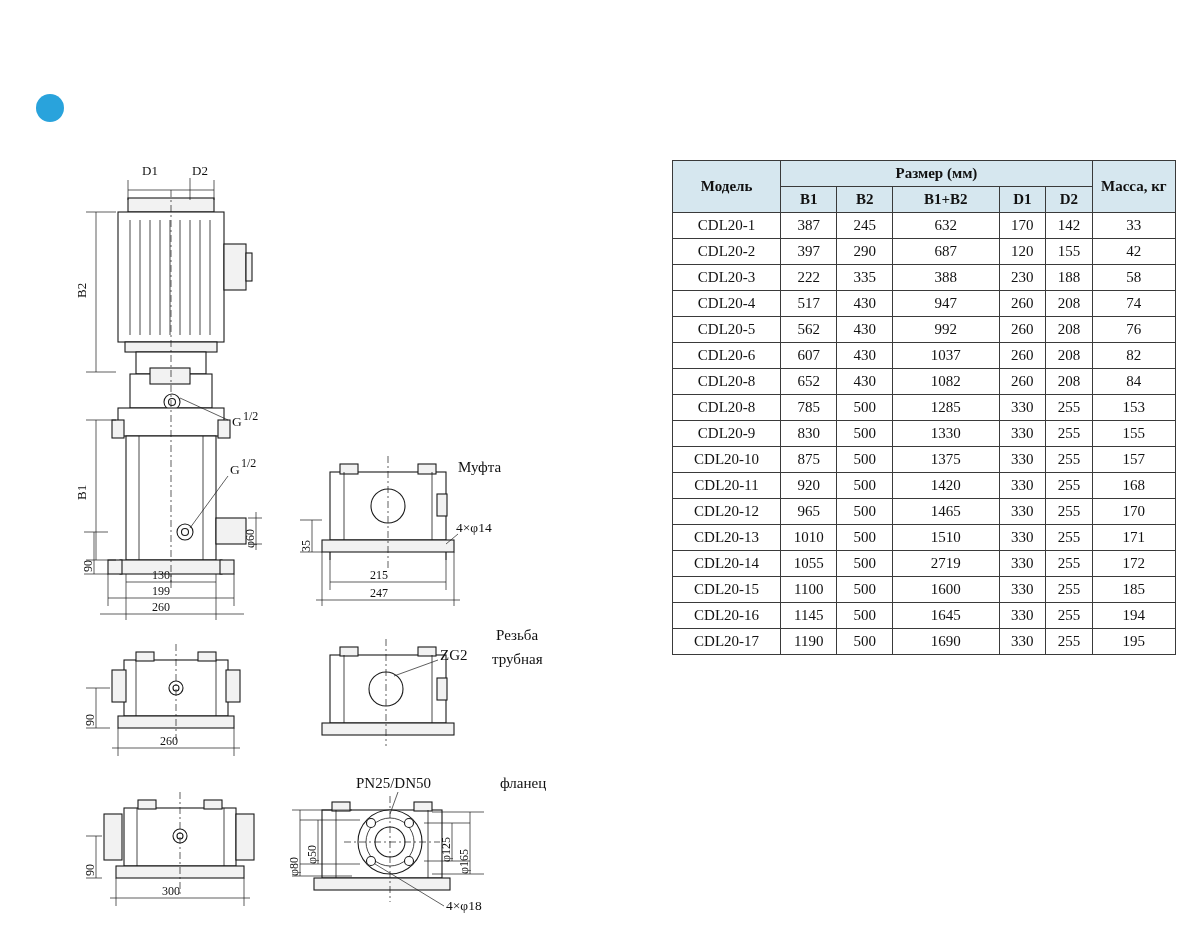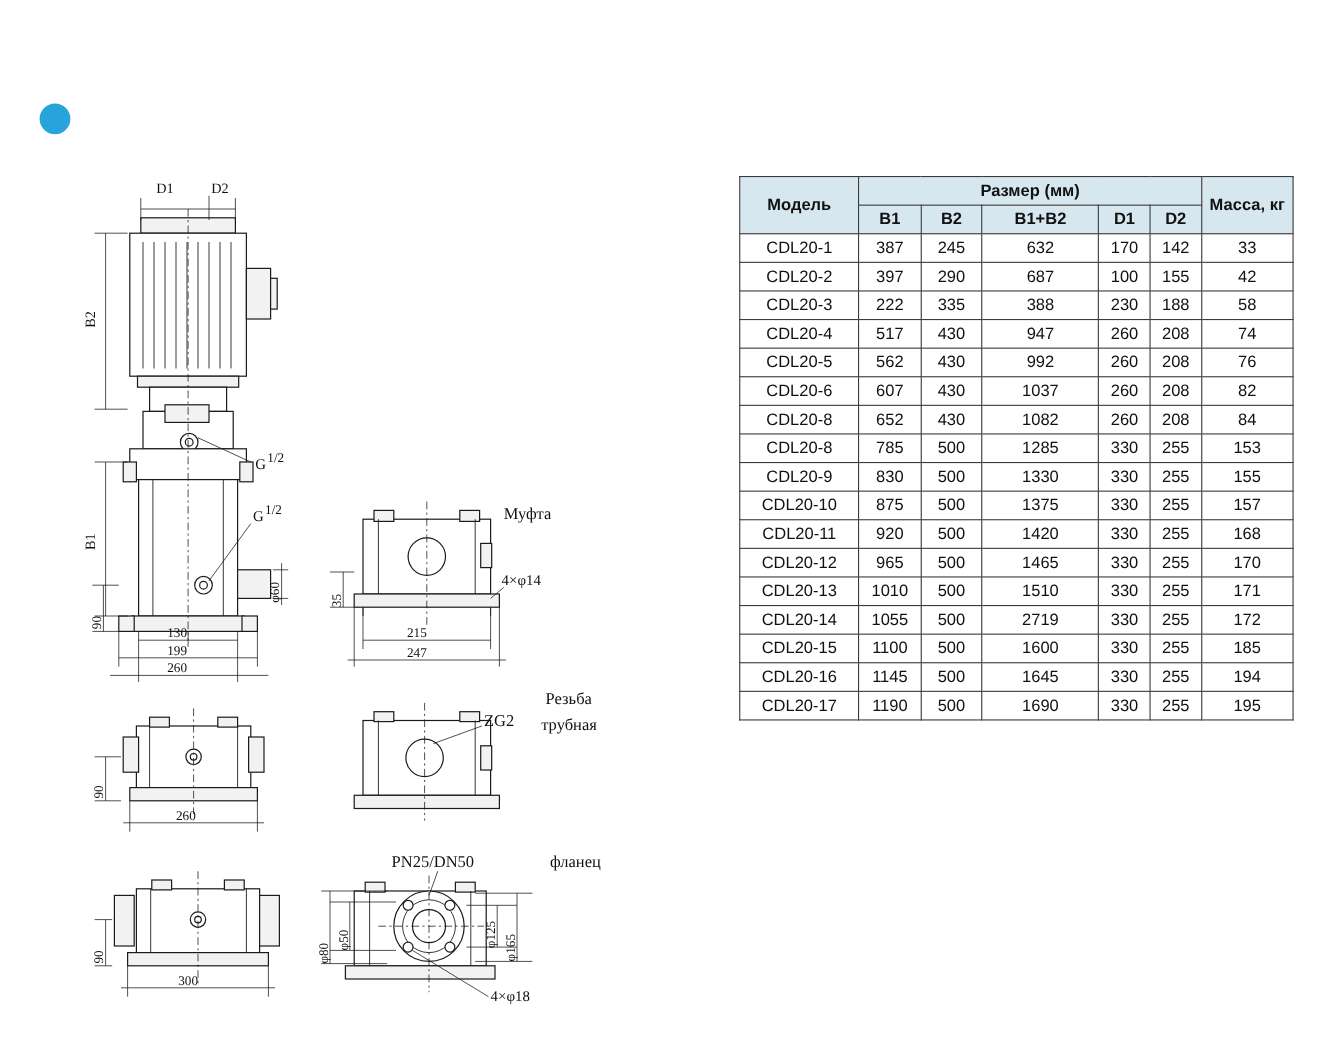--- a/index.html
+++ b/index.html
@@ -7,21 +7,21 @@
     width:1200px;height:950px;background:#ffffff;
     font-family:"Liberation Serif", serif;
     color:#111;position:relative;overflow:hidden;
   }
   
   .header{position:absolute;left:0;top:40px;width:1200px;height:60px;}
   .bullet{position:absolute;left:36px;top:54px;width:28px;height:28px;border-radius:50%;background:#29a3dc;}
   .title{position:absolute;left:82px;top:46px;font-family:"Liberation Sans", sans-serif;font-weight:bold;font-size:30px;letter-spacing:-0.2px;color:#111;}
   
   .table-wrap{position:absolute;left:672px;top:160px;width:504px;}
-  table{border-collapse:collapse;font-size:15px;font-family:Liberation Sans, sans-serif;}
+  table{border-collapse:collapse;font-size:15px;font-family:Liberation Serif, serif;}
   table td,table th{border:1px solid #3a3a3a;text-align:center;padding:0;height:25px;font-weight:normal;}
   thead td,thead th{background:#d6e7ef;font-weight:bold;}
   .c-model{width:113px;}
   .c-b1{width:58px;}
   .c-b2{width:58px;}
   .c-b1b2{width:112px;}
   .c-d1{width:48px;}
   .c-d2{width:48px;}
   .c-mass{width:86px;text-align:center;}
   tbody td{font-size:15px;}
@@ -71,21 +71,21 @@
           <td class="c-b1b2">632</td>
           <td class="c-d1">170</td>
           <td class="c-d2">142</td>
           <td class="c-mass">33</td>
         </tr>
         <tr>
           <td class="c-model model">CDL20-2</td>
           <td class="c-b1">397</td>
           <td class="c-b2">290</td>
           <td class="c-b1b2">687</td>
-          <td class="c-d1">100</td>
+          <td class="c-d1">120</td>
           <td class="c-d2">155</td>
           <td class="c-mass">42</td>
         </tr>
         <tr>
           <td class="c-model model">CDL20-3</td>
           <td class="c-b1">222</td>
           <td class="c-b2">335</td>
           <td class="c-b1b2">388</td>
           <td class="c-d1">230</td>
           <td class="c-d2">188</td>

